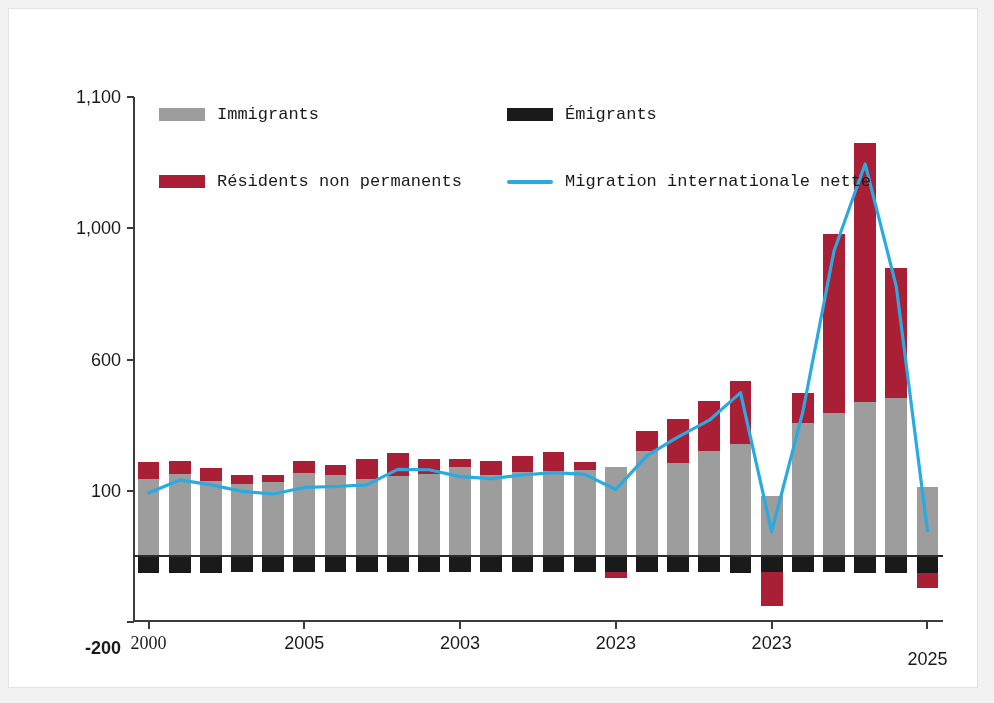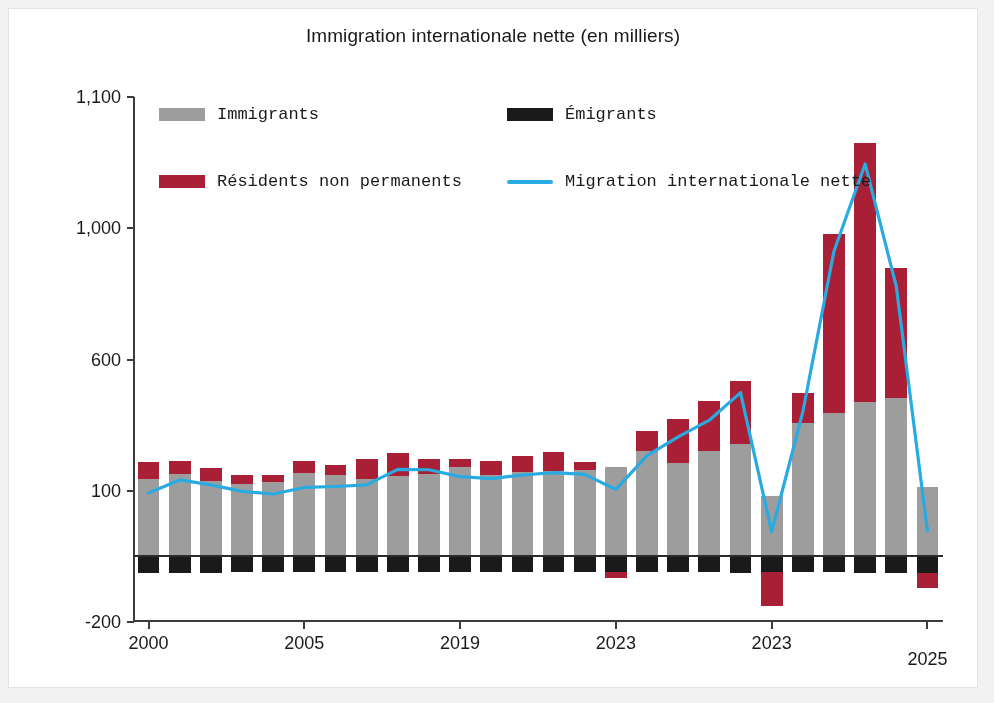--- a/index.html
+++ b/index.html
@@ -175,40 +175,39 @@
   #legend-immigrants { left: 0px;   top: 6px; }
   #legend-emigrants  { left: 348px; top: 6px; }
   #legend-npr        { left: 0px;   top: 73px; }
   #legend-net        { left: 348px; top: 73px; }
 </style>
 </head>
 <body>
 
 <div id="chart-card">
 
-  <div id="chart-title">Immigration internationale nette (en milliers)</div>
 
   <div id="y-labels">
-      <div class="y-tick-label" style="top: 525px;">-200</div>
+      <div class="y-tick-label" style="top: 551px; font-weight: bold;">-200</div>
       <div class="y-tick-label" style="top: 393.75px;">100</div>
       <div class="y-tick-label" style="top: 262.5px;">600</div>
       <div class="y-tick-label" style="top: 131.25px;">1,000</div>
       <div class="y-tick-label" style="top: 0px;">1,100</div>
     </div>
   <div id="y-ticks">
       <div class="y-tick-mark" style="top: 524px;"></div>
       <div class="y-tick-mark" style="top: 392.75px;"></div>
       <div class="y-tick-mark" style="top: 261.5px;"></div>
       <div class="y-tick-mark" style="top: 130.25px;"></div>
       <div class="y-tick-mark" style="top: -1px;"></div>
     </div>
   <div id="x-labels">
-      <div class="x-tick-label" style="left: 15.5769px; top: 4px;">2000</div>
+      <div class="x-tick-label" style="left: 15.5769px; top: 4px; font-family: Liberation Serif, serif;">2000</div>
       <div class="x-tick-label" style="left: 171.346px; top: 4px;">2005</div>
-      <div class="x-tick-label" style="left: 327.115px; top: 4px;">2019</div>
+      <div class="x-tick-label" style="left: 327.115px; top: 4px;">2003</div>
       <div class="x-tick-label" style="left: 482.885px; top: 4px;">2023</div>
       <div class="x-tick-label" style="left: 638.654px; top: 4px;">2023</div>
       <div class="x-tick-label" style="left: 794.423px; top: 4px; margin-top: 16px;">2025</div>
     </div>
 
   <div id="plot-area">
     <div id="plot-frame">
       <div class="axis-line" id="y-axis"></div>
       <div class="axis-line" id="x-axis"></div>
       <div id="bars">

